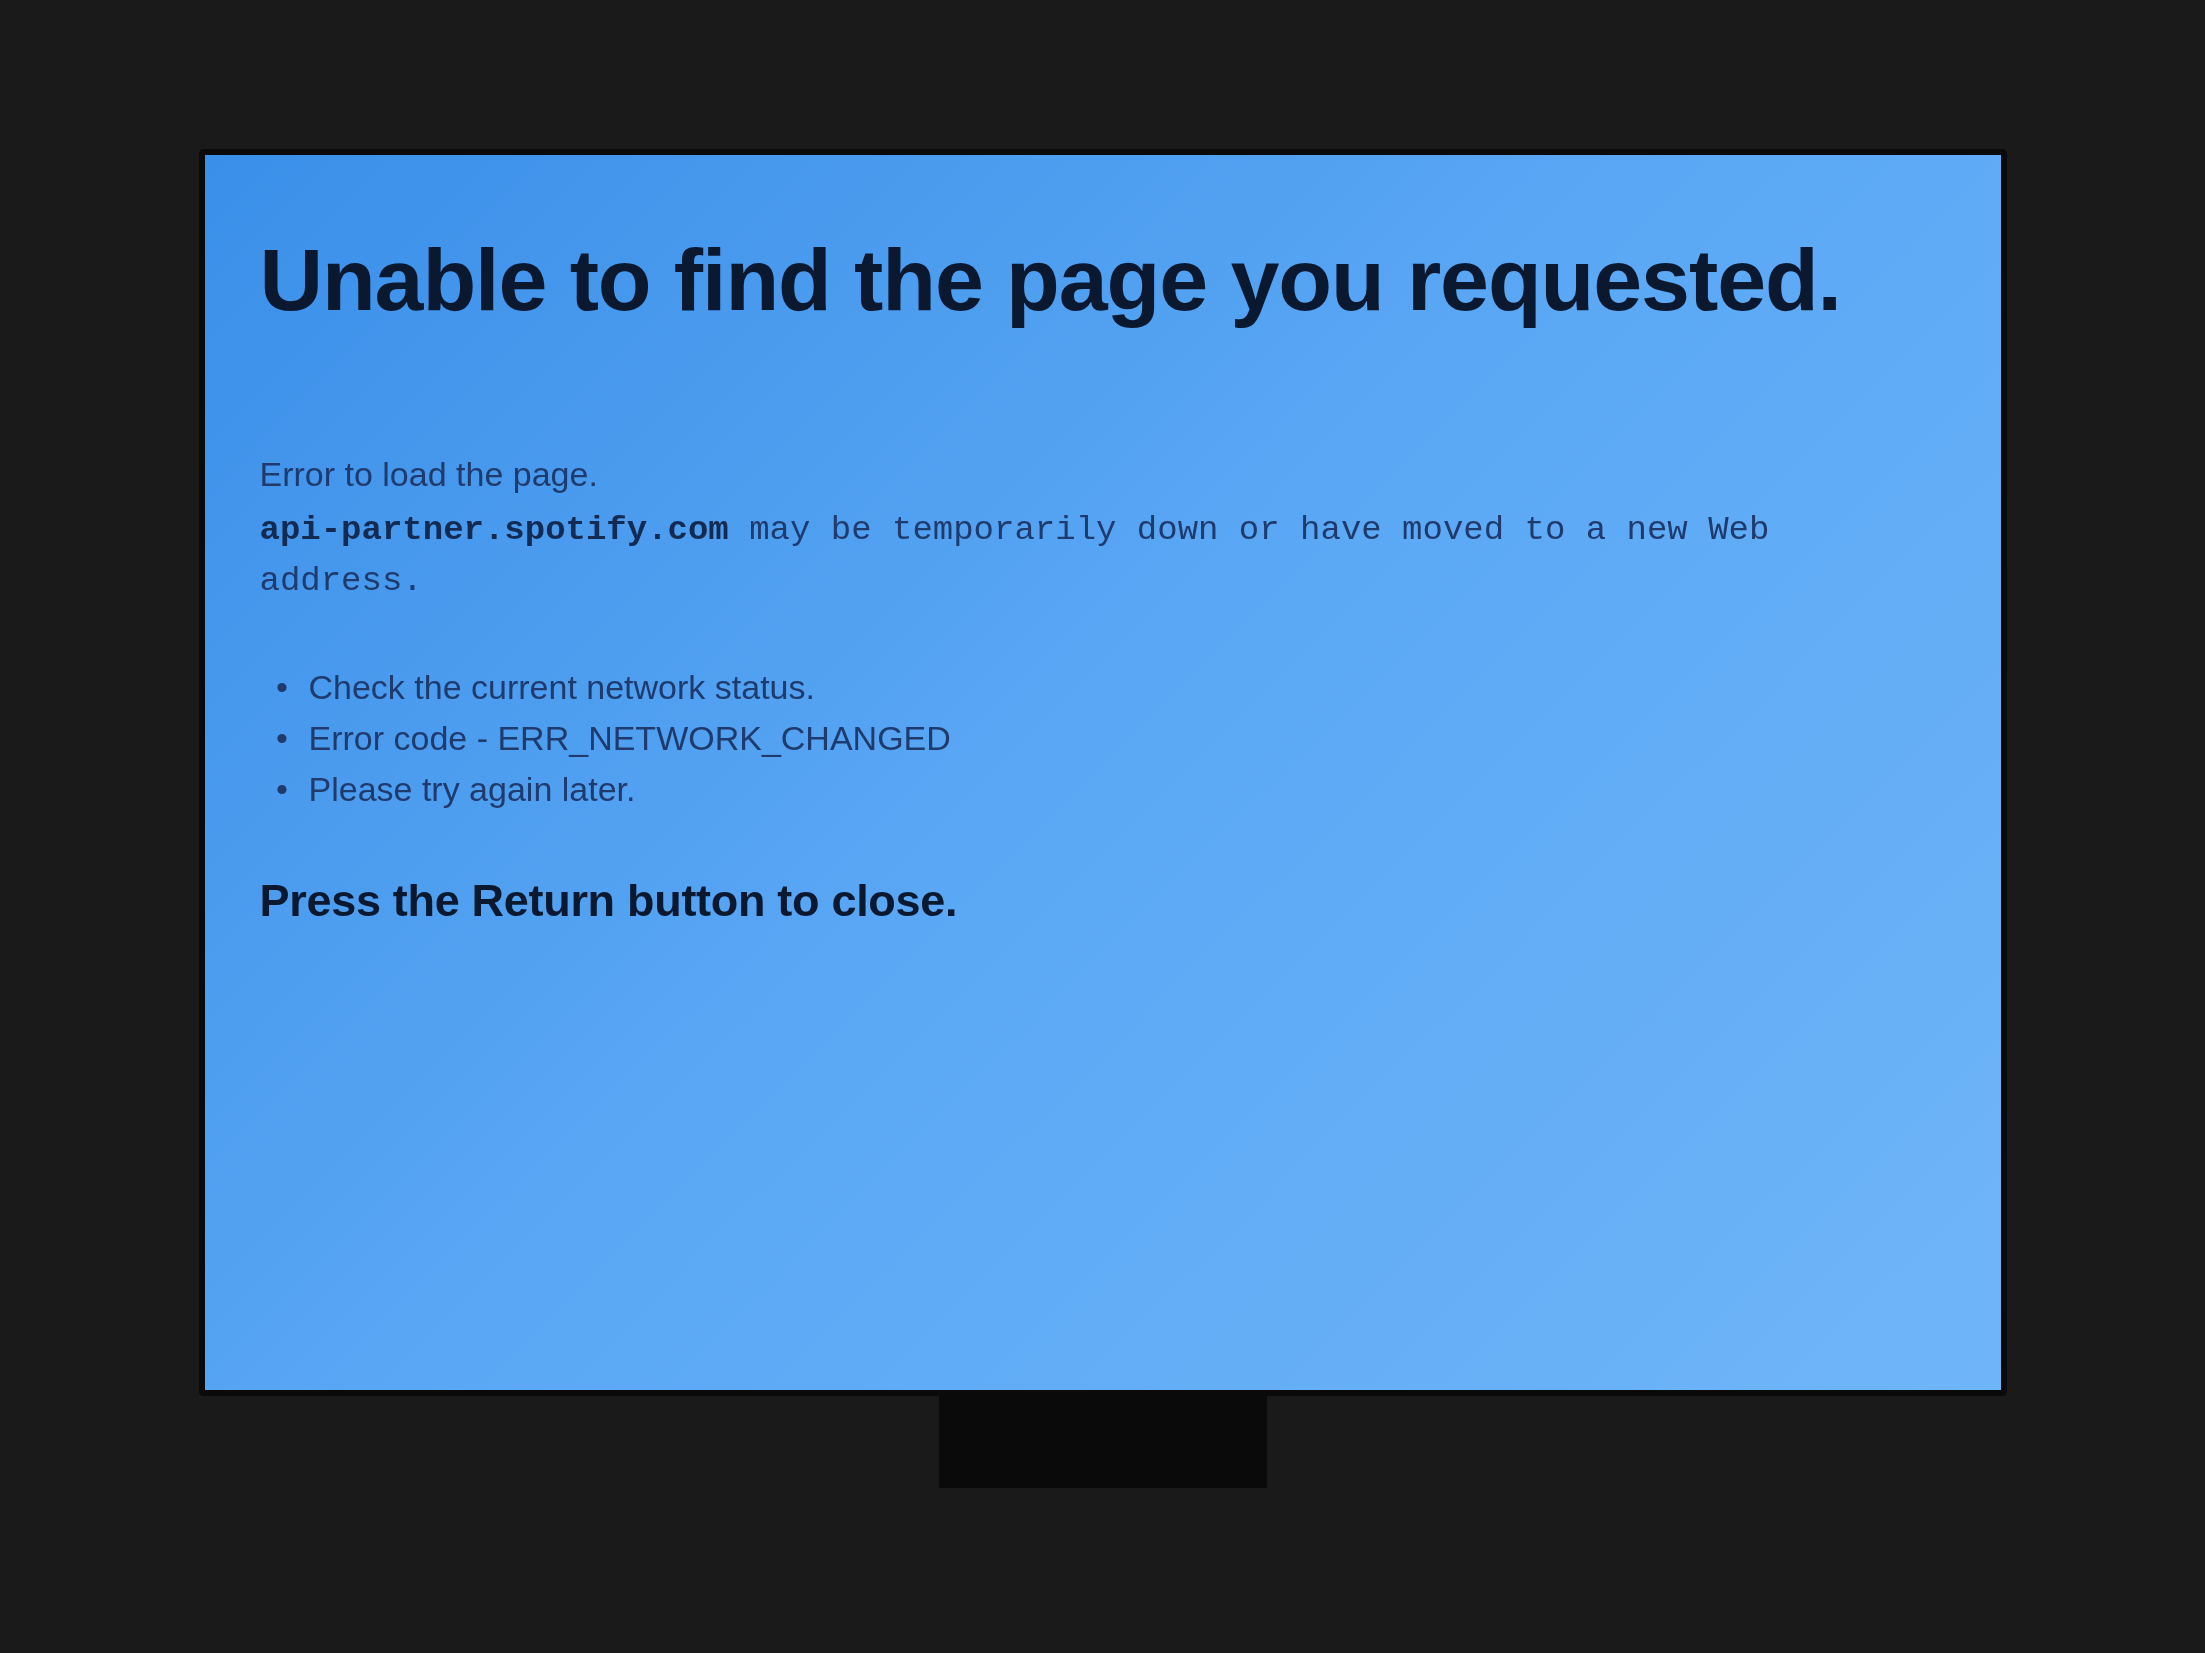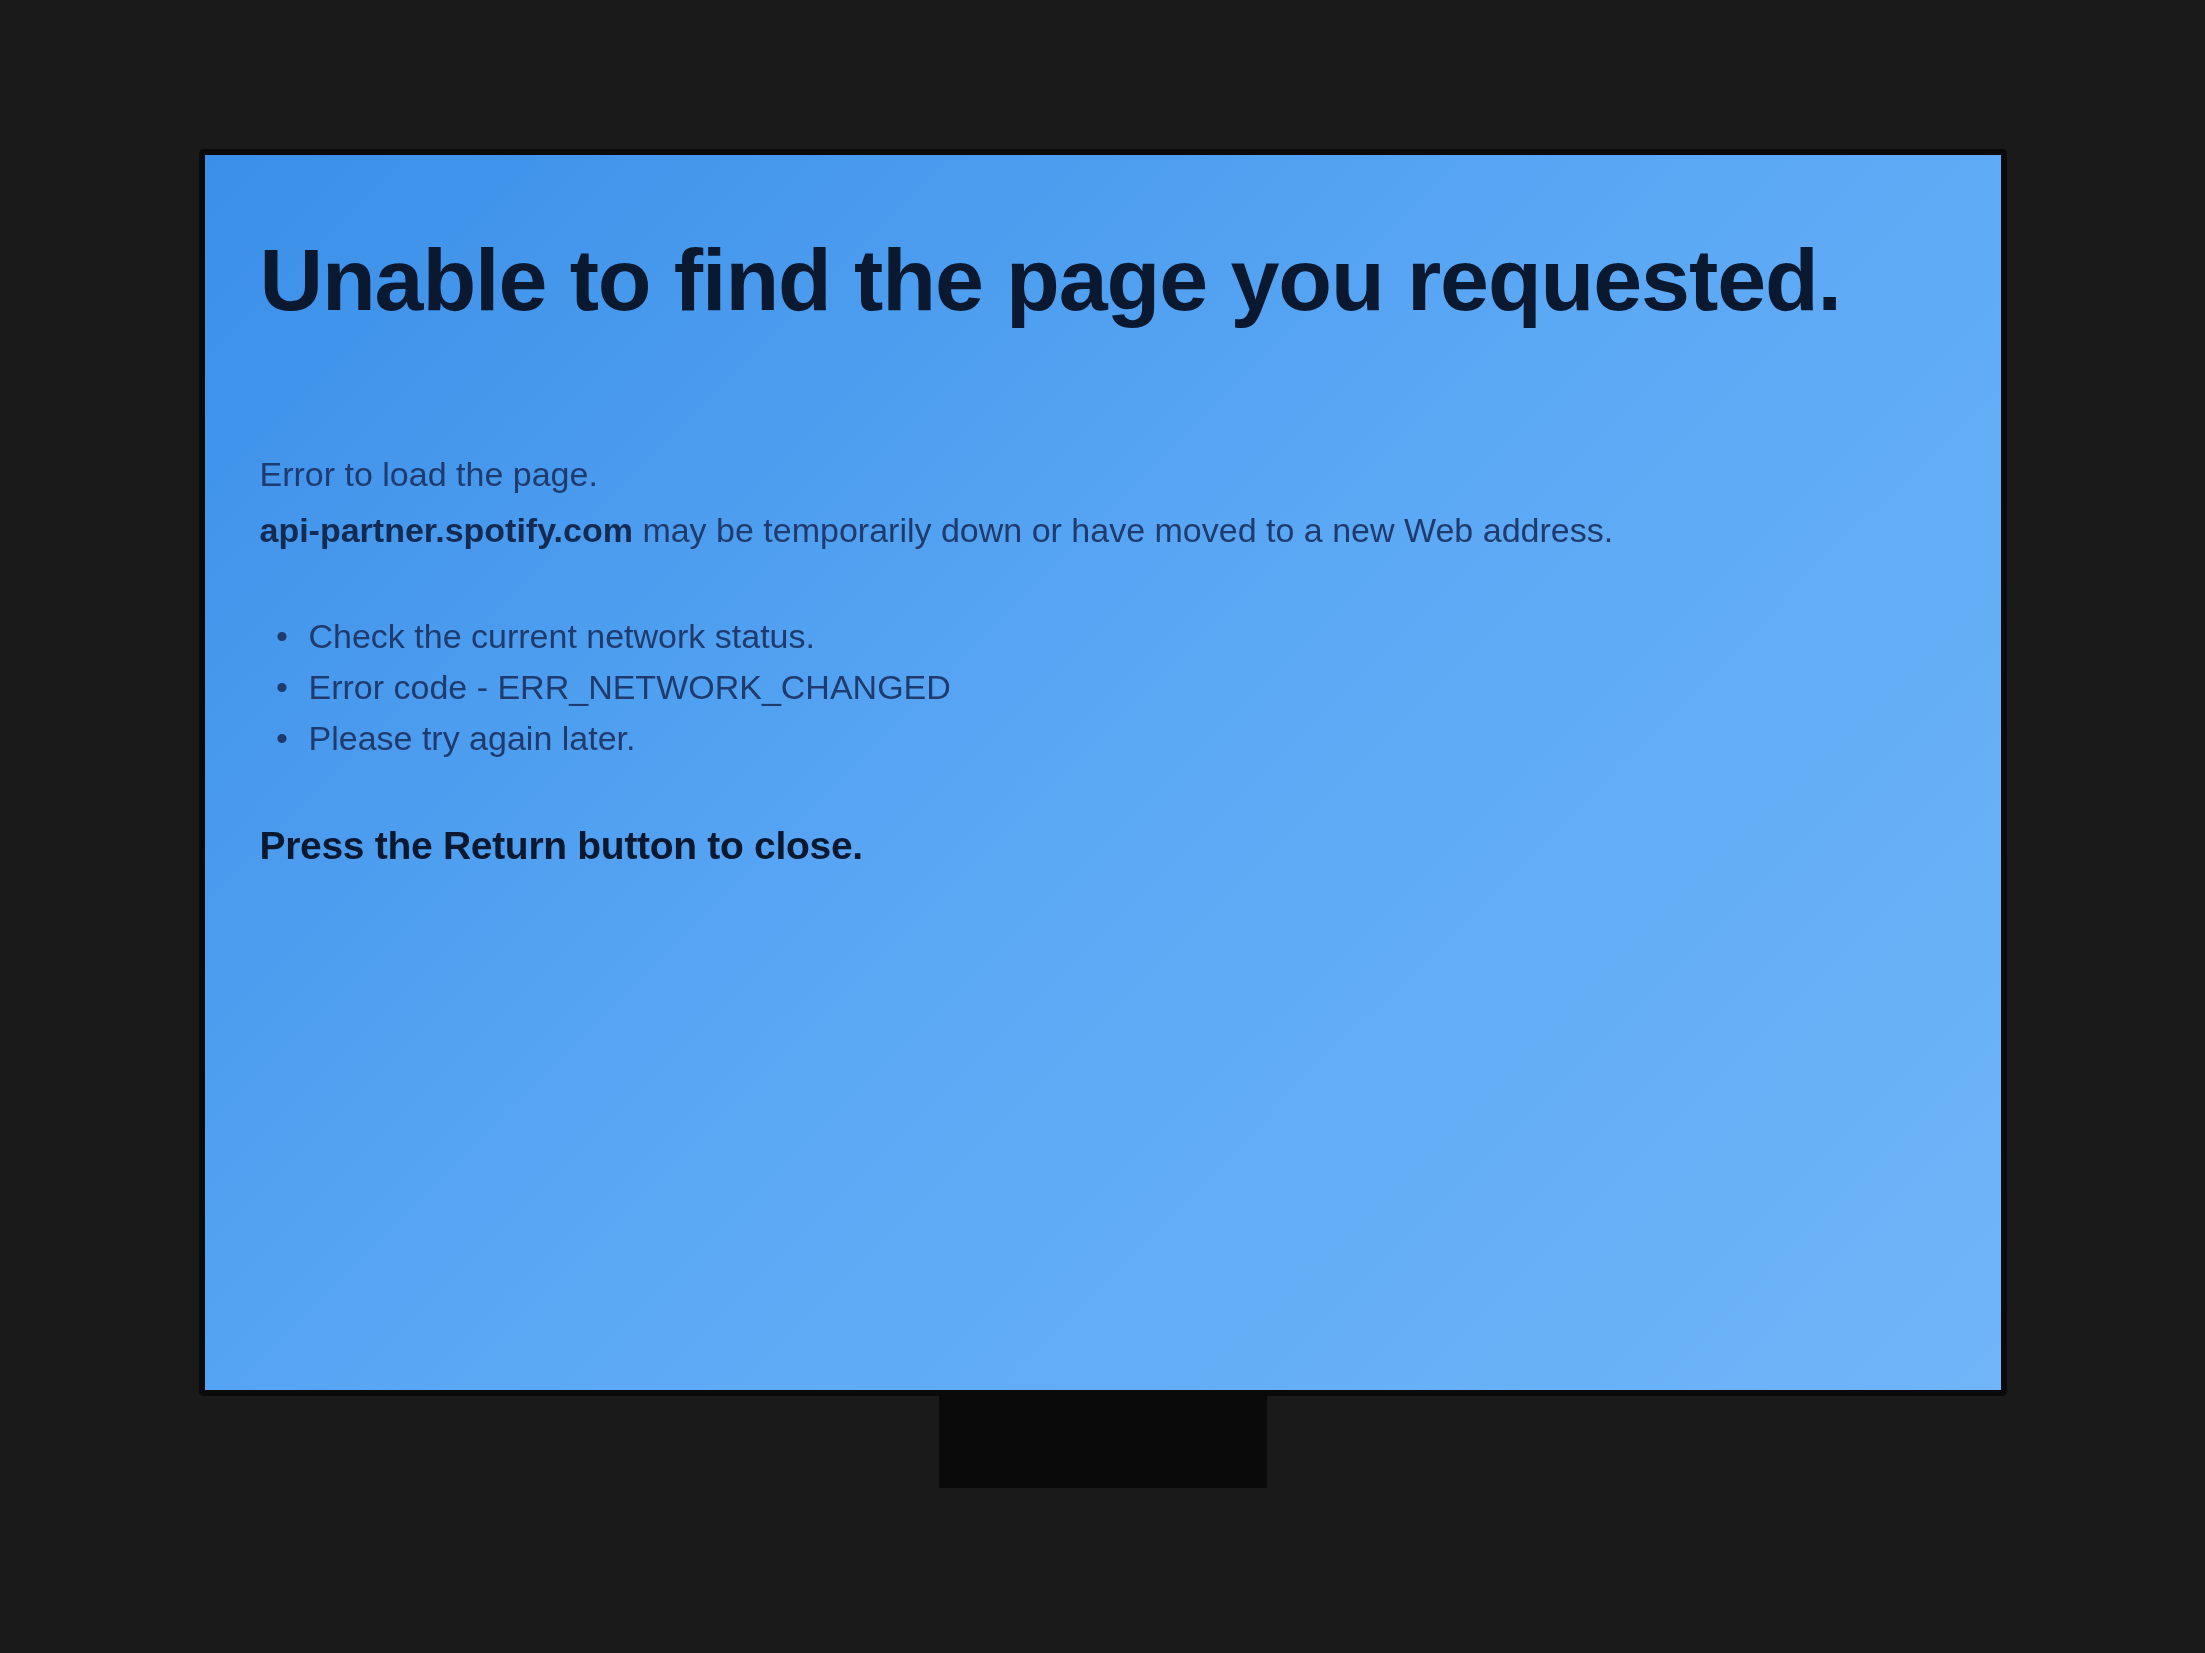--- a/index.html
+++ b/index.html
@@ -52,20 +52,21 @@
       line-height: 1.5;
       margin-bottom: 5.5px;
     }
     
     .error-detail {
       font-size: 34px;
       color: #1f3a6d;
       font-weight: 400;
       line-height: 1.5;
       margin-bottom: 55px;
+      font-family: Liberation Mono, monospace;
     }
     
     .error-detail .hostname {
       font-weight: 700;
       color: #132a52;
     }
     
     .error-list {
       list-style: none;
       margin-bottom: 60px;
@@ -82,21 +83,21 @@
     
     .error-list li::before {
       content: "•";
       position: absolute;
       left: 16.4px;
       font-size: 34px;
       color: #1f3a6d;
     }
     
     .close-instruction {
-      font-size: 39px;
+      font-size: 45px;
       font-weight: 700;
       color: #0a1830;
       letter-spacing: -0.3px;
     }
     
     .tv-stand {
       position: absolute;
       bottom: -98px;
       left: 50%;
       transform: translateX(-50%);

